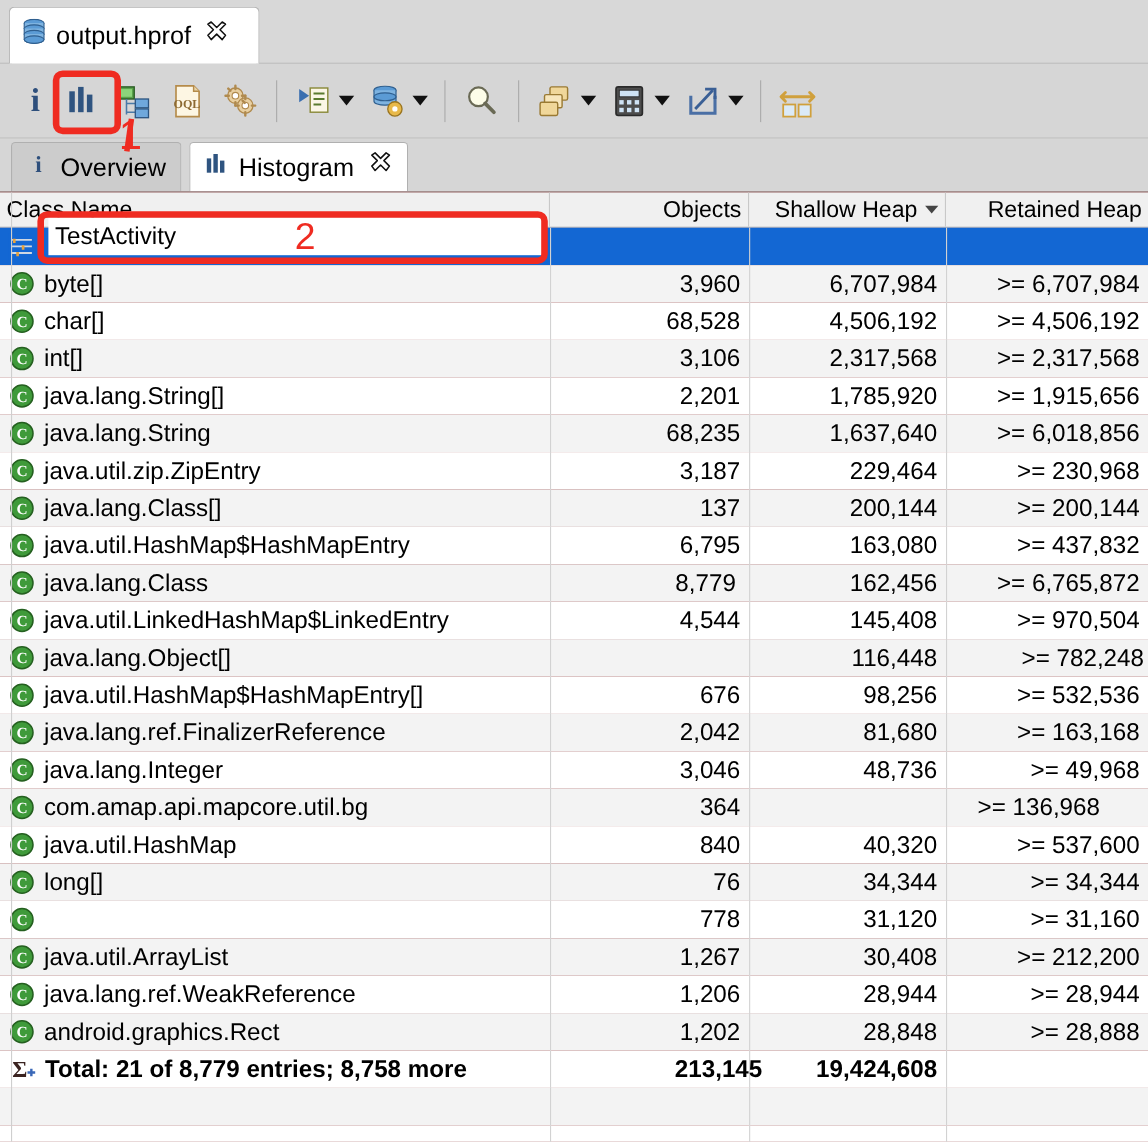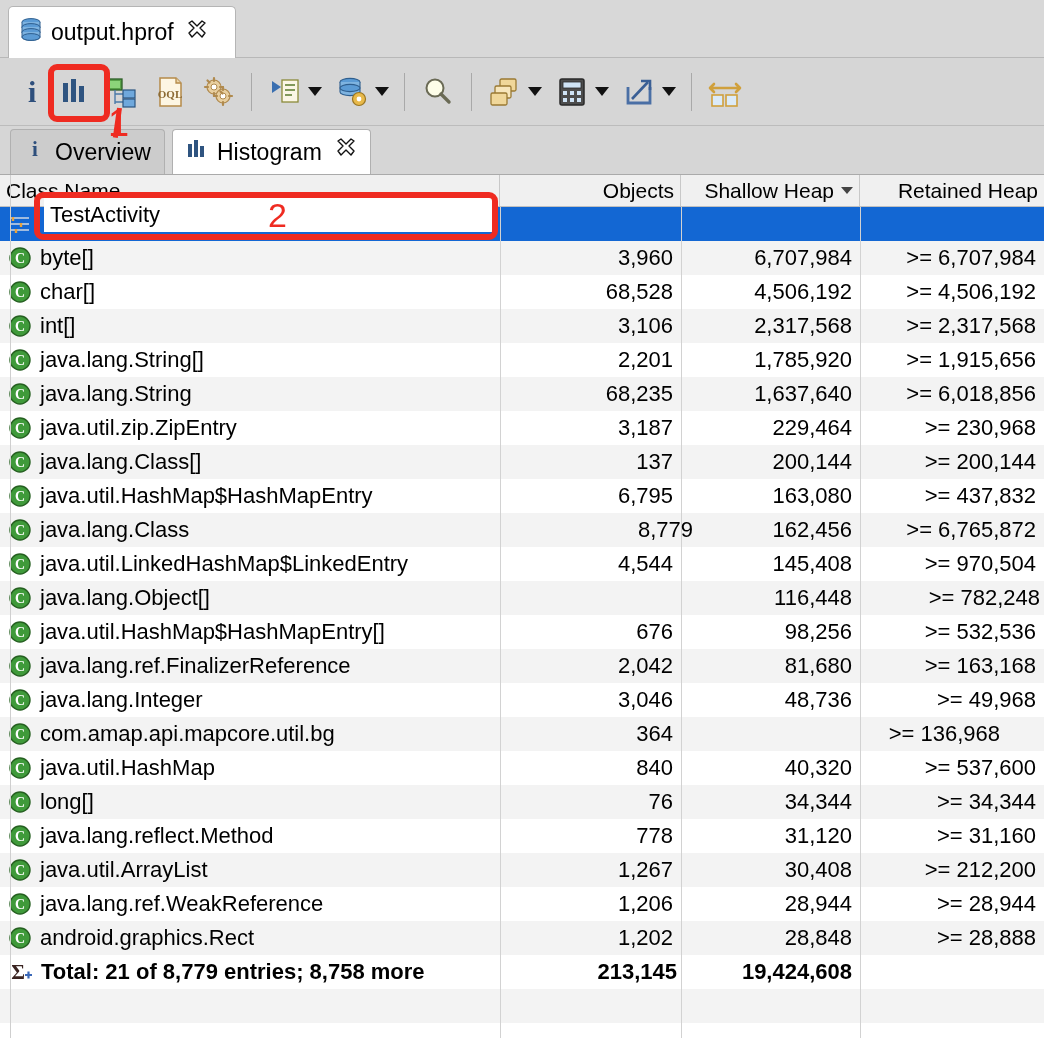--- a/index.html
+++ b/index.html
@@ -637,21 +637,21 @@
           <div class="colsep" style="left:500px"></div>
           <div class="colsep" style="left:681px"></div>
           <div class="colsep" style="left:860px"></div>
           <div class="cell" style="left:0px;width:500px;">
             <svg class="cls-icon" viewBox="0 0 24 24">
               <circle cx="12" cy="12" r="10" fill="#3f9a3a" stroke="#256020" stroke-width="1.4"></circle>
               <text x="12" y="17" font-family="Liberation Serif, serif" font-size="14" font-weight="bold" fill="#ffffff" text-anchor="middle">C</text>
             </svg>
             <span>java.lang.Class</span>
           </div>
-          <div class="cell rt" style="left:520px;width:181px;">
+          <div class="cell rt" style="left:496px;width:181px;">
             <span>8,779</span>
           </div>
           <div class="cell rt" style="left:681px;width:179px;">
             <span>162,456</span>
           </div>
           <div class="cell rt" style="left:860px;width:184px;">
             <span>&gt;= 6,765,872</span>
           </div>
         </div>
         <div class="row even">
@@ -818,21 +818,20 @@
         </div>
         <div class="row even">
           <div class="colsep" style="left:500px"></div>
           <div class="colsep" style="left:681px"></div>
           <div class="colsep" style="left:860px"></div>
           <div class="cell" style="left:0px;width:500px;">
             <svg class="cls-icon" viewBox="0 0 24 24">
               <circle cx="12" cy="12" r="10" fill="#3f9a3a" stroke="#256020" stroke-width="1.4"></circle>
               <text x="12" y="17" font-family="Liberation Serif, serif" font-size="14" font-weight="bold" fill="#ffffff" text-anchor="middle">C</text>
             </svg>
-            <span>java.lang.reflect.Method</span>
           </div>
           <div class="cell rt" style="left:500px;width:181px;">
             <span>778</span>
           </div>
           <div class="cell rt" style="left:681px;width:179px;">
             <span>31,120</span>
           </div>
           <div class="cell rt" style="left:860px;width:184px;">
             <span>&gt;= 31,160</span>
           </div>
@@ -904,21 +903,21 @@
           <div class="colsep" style="left:500px"></div>
           <div class="colsep" style="left:681px"></div>
           <div class="colsep" style="left:860px"></div>
           <div class="cell" style="left:0px;width:500px;">
             <svg class="sigma-icon" viewBox="0 0 26 26">
               <text x="10" y="20" font-family="Liberation Serif, serif" font-size="21" font-weight="bold" fill="#3a2320" text-anchor="middle">Σ</text>
               <path d="M17 16 h7 M20.5 12.5 v7" stroke="#3a68b8" stroke-width="2.2"></path>
             </svg>
             <span>Total: 21 of 8,779 entries; 8,758 more</span>
           </div>
-          <div class="cell rt" style="left:504px;width:181px;align-items:center;">
+          <div class="cell rt" style="left:520px;width:181px;align-items:center;">
             <span>213,145</span>
           </div>
           <div class="cell rt" style="left:681px;width:179px;">
             <span>19,424,608</span>
           </div>
           <div class="cell rt" style="left:860px;width:184px;">
             <span></span>
           </div>
         </div>
         <div class="row odd">

